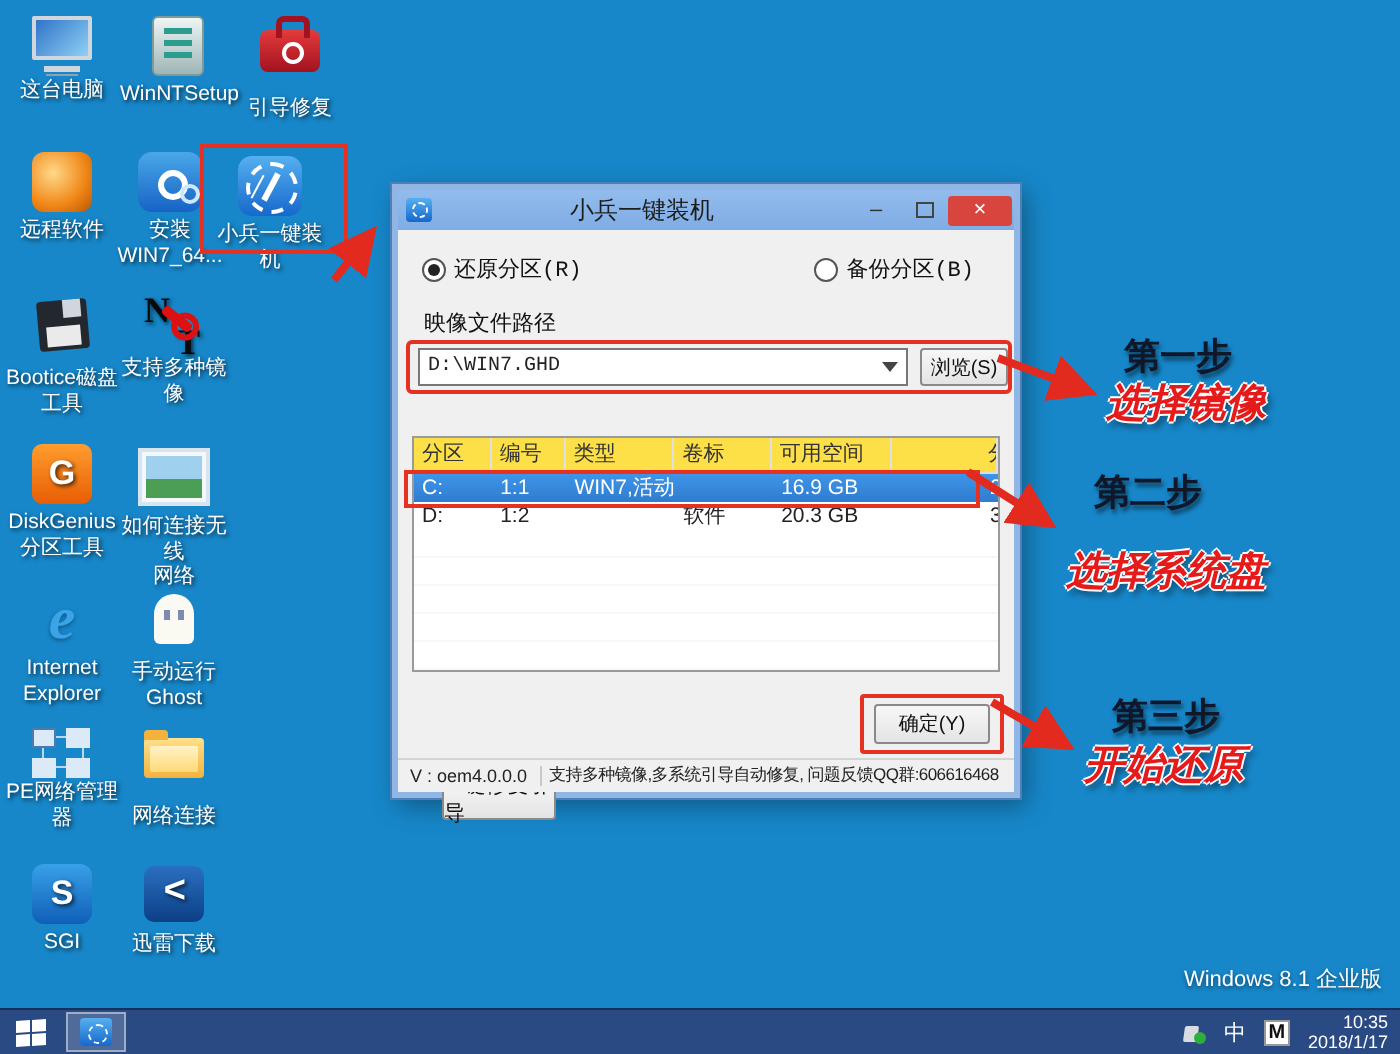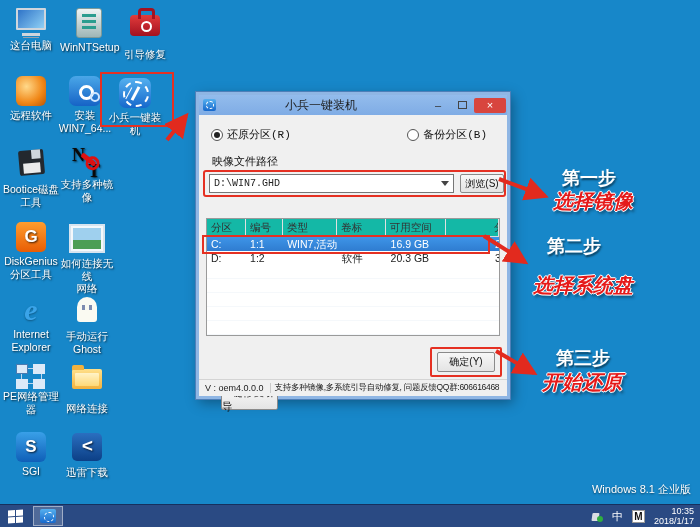--- a/index.html
+++ b/index.html
@@ -120,42 +120,42 @@
   .btn{box-sizing:border-box;background:linear-gradient(#f7f7f7,#e4e4e4);border:1px solid #8a8a8a;
     border-radius:2px;font-size:10px;color:#111;display:flex;align-items:center;justify-content:center;
     cursor:default;}
   .browse-btn{position:absolute;left:261px;top:79px;width:44px;height:19px;}
   .redbox-path{position:absolute;left:4px;top:75px;width:303px;height:27px;
     border:2px solid #E53022;border-radius:3px;pointer-events:none;box-sizing:border-box;}
 
   .ptable{position:absolute;left:7px;top:123px;width:294px;height:118px;box-sizing:border-box;
     background:#fff;border:1px solid #9a9a9a;font-size:10.5px;color:#222;overflow:hidden;}
   .trow{display:flex;height:14px;line-height:14px;}
-  .thead{height:17px;line-height:17px;background:#14b8a6;border-bottom:1px solid #ddd;color:#333;align-items:flex-end;}
+  .thead{height:17px;line-height:17px;background:#fde047;border-bottom:1px solid #ddd;color:#333;align-items:flex-end;}
   .tc{padding:0 4px;box-sizing:border-box;overflow:hidden;white-space:nowrap;}
   .thead .tc{border-right:1px solid #e0e0e0;}
   .c0{width:40px;}.c1{width:38px;}.c2{width:56px;}.c3{width:50px;}.c4{width:62px;}.c5{flex:1;margin-left:44px;}
   .trow.sel{background:linear-gradient(#3E95E8,#2F7CD0);color:#fff;}
   .tbody-empty{height:70px;background:repeating-linear-gradient(180deg,#fff 0 13px,#f5f8fb 13px 14px);}
   .redbox-row{position:absolute;left:3px;top:140px;width:288px;height:19px;
     border:2px solid #E53022;pointer-events:none;box-sizing:border-box;}
 
   .repair-btn{position:absolute;left:22px;top:257px;width:57px;height:21px;font-size:10.5px;margin-top:37px;}
   .ok-btn{position:absolute;left:238px;top:257px;width:58px;height:20px;}
   .redbox-ok{position:absolute;left:231px;top:252px;width:72px;height:30px;
     border:2px solid #E53022;border-radius:2px;pointer-events:none;box-sizing:border-box;}
 
   .statusbar{position:absolute;left:0;right:0;bottom:0;height:16px;border-top:1px solid #d4d4d4;
     background:#F0F0F0;display:flex;align-items:center;font-size:9px;color:#222;}
   .status-version{padding:0 6px;white-space:nowrap;}
   .status-sep{width:1px;height:10px;background:#c9c9c9;}
   .status-msg{padding:0 4px;white-space:nowrap;font-size:8.5px;letter-spacing:-0.3px;overflow:hidden;}
 
   
-  .step-title{position:absolute;color:#ffffff;font-weight:bold;font-size:18px;
+  .step-title{position:absolute;color:#0f172a;font-weight:bold;font-size:18px;
     text-shadow:1px 2px 2px rgba(0,0,0,.55);text-align:center;white-space:nowrap;}
   .step-action{position:absolute;color:#E51A1A;font-weight:bold;font-size:20px;text-align:center;
     white-space:nowrap;
     text-shadow:-1px 0 0 #fff,1px 0 0 #fff,0 -1px 0 #fff,0 1px 0 #fff,2px 3px 3px rgba(0,0,0,.45);font-style:italic;}
   .s1t{left:553px;top:166px;width:72px;}
   .s1a{left:548px;top:188px;width:90px;}
   .s2t{left:540px;top:234px;width:68px;}
   .s2a{left:530px;top:256px;width:106px;margin-top:16px;}
   .s3t{left:542px;top:346px;width:68px;text-align:right;}
   .s3a{left:536px;top:369px;width:92px;}

